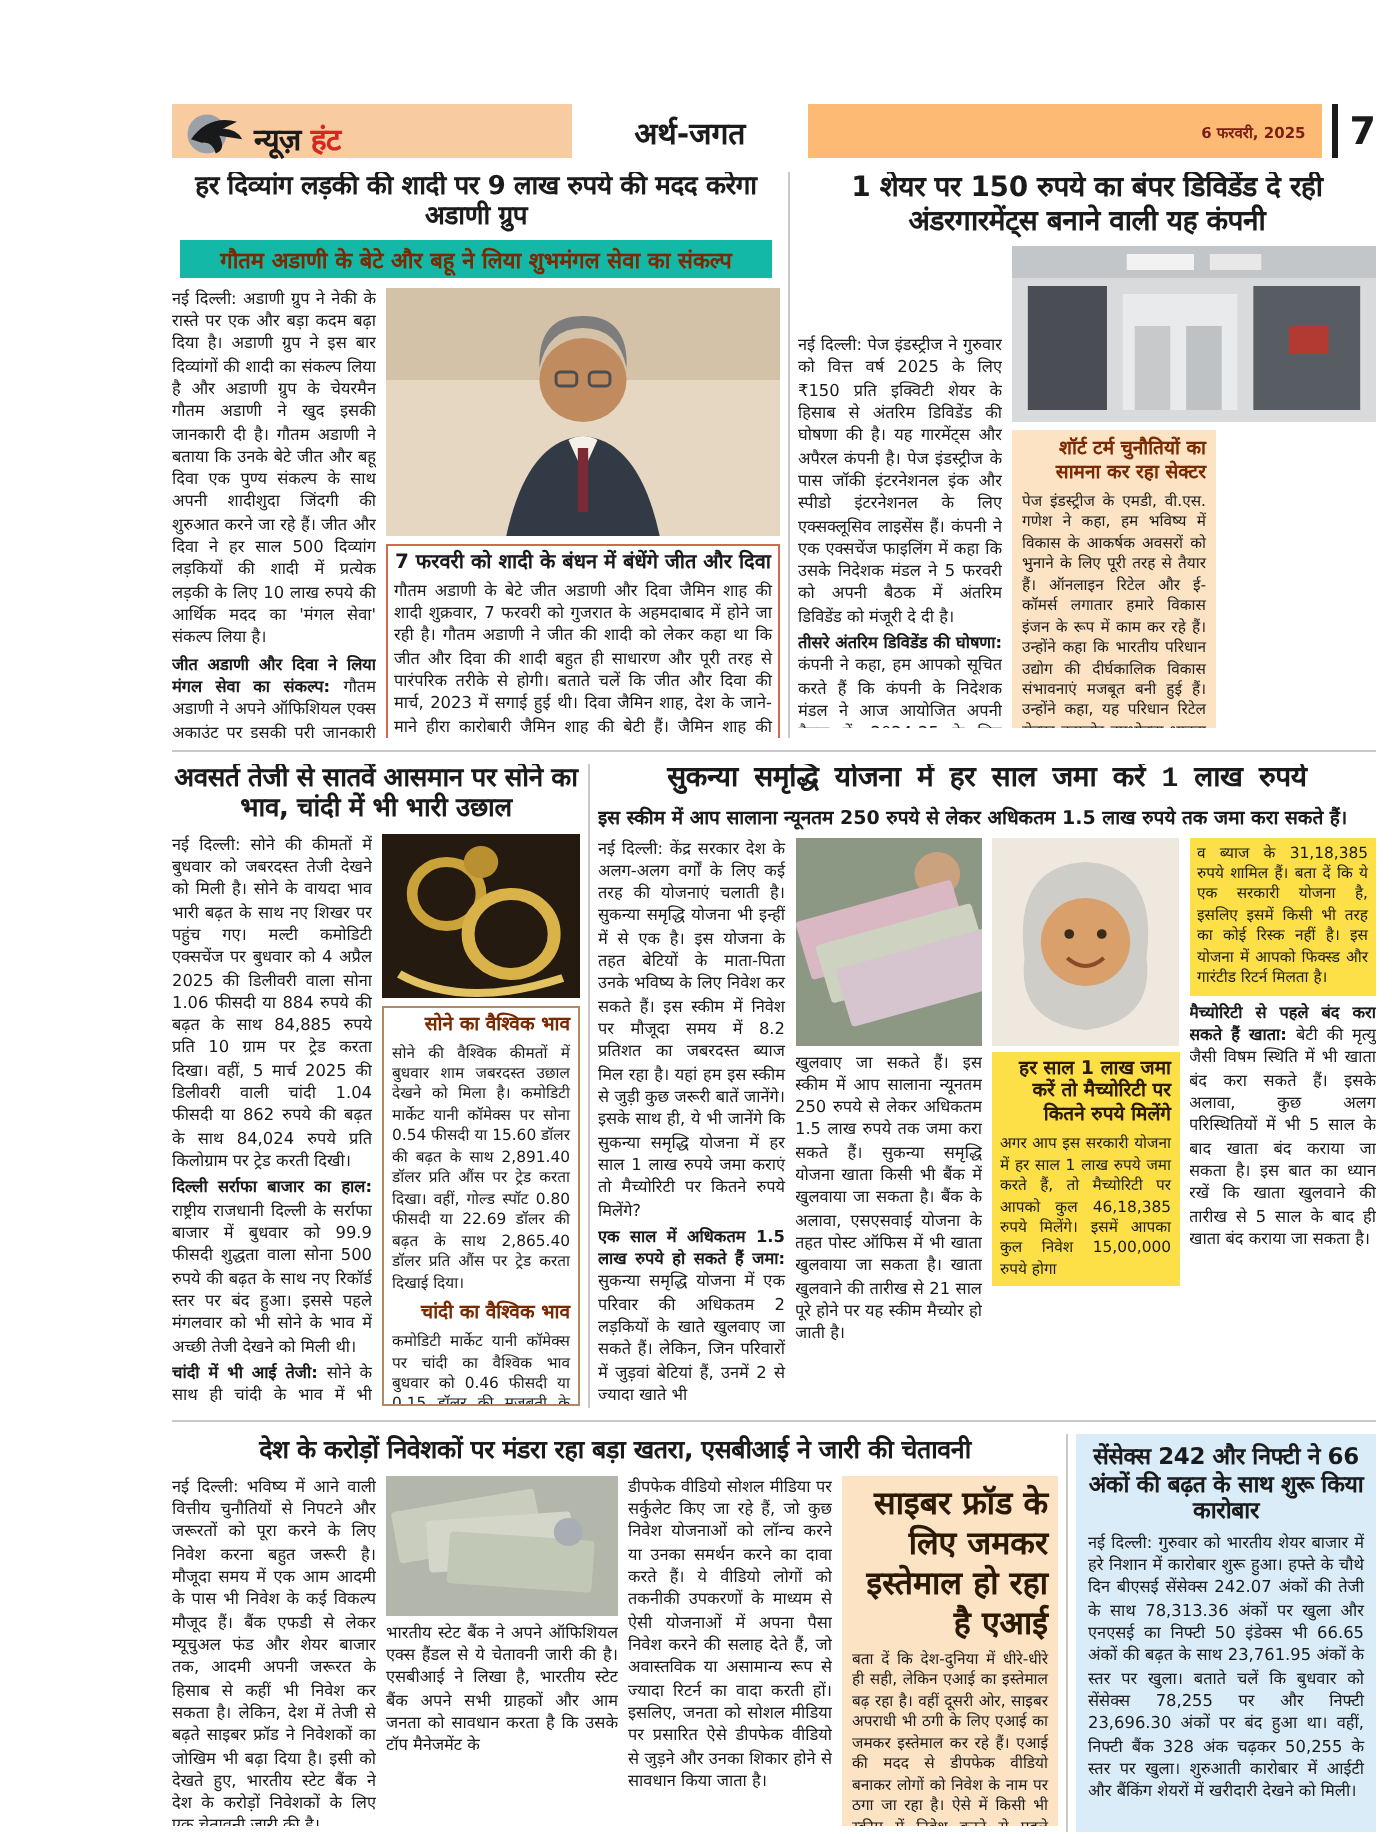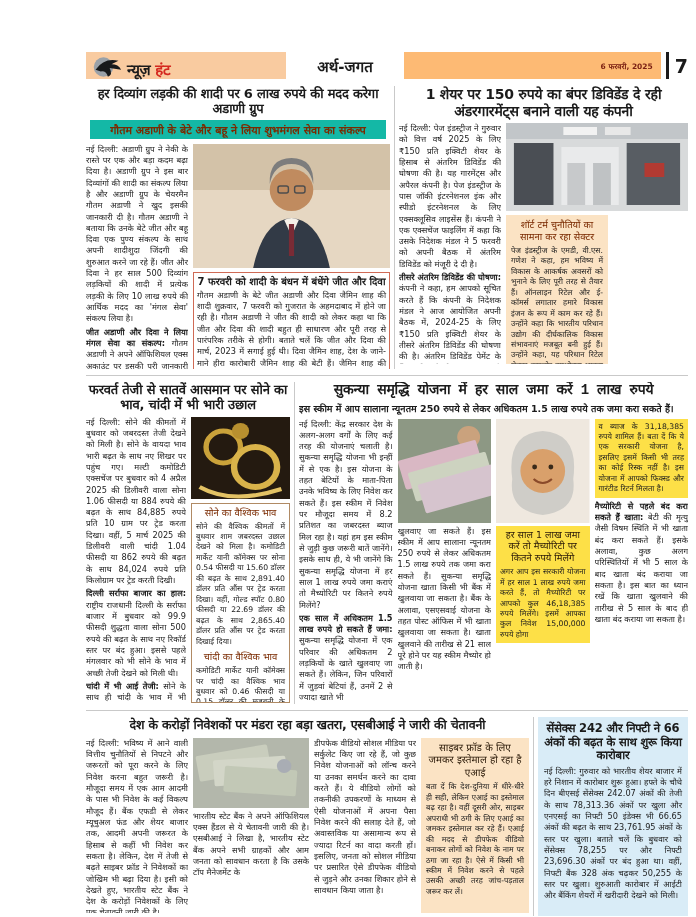--- a/index.html
+++ b/index.html
@@ -50,45 +50,45 @@
   .small { font-size:7.7px; line-height:1.36; text-align:justify; }
   .lead { font-weight:bold; }
 
   .colA1 { width:102px; flex:none; overflow:hidden; }
   .rightA { flex:1; display:flex; flex-direction:column; gap:4px; overflow:hidden; }
   .photo { overflow:hidden; flex:none; }
   .ph-adani { height:124px; }
   .insert { border:1px solid #cf6a55; padding:3px 3px; }
   .insert-t { font-size:10px; font-weight:bold; text-align:center; margin-bottom:2px; line-height:1.2; }
 
-  .colB1 { width:102px; flex:none; overflow:hidden; }
+  .colB1 { width:102px; flex:none; overflow:hidden;margin-top:44px; }
   .rightB { flex:1; display:flex; flex-direction:column; gap:4px; overflow:hidden; }
   .ph-store { height:88px; }
   .rowB { display:flex; gap:5px; flex:1; overflow:hidden; }
   .sidebox { width:102px; flex:none; background:#FBE3C4; padding:4px 5px; overflow:hidden; }
-  .box-t { color:#7A2A00; font-weight:normal; font-size:9.5px; line-height:1.25; text-align:center; margin-bottom:3px; }
+  .box-t { color:#7A2A00; font-weight:bold; font-size:9.5px; line-height:1.25; text-align:right; margin-bottom:3px; }
   .colB3 { flex:1; overflow:hidden; }
 
   .colC1 { width:100px; flex:none; overflow:hidden; }
   .rightC { flex:1; display:flex; flex-direction:column; gap:4px; overflow:hidden; }
   .ph-gold { height:82px; }
   .goldbox { border:1px solid #b08a64; padding:3px 4px; flex:1; overflow:hidden; }
 
   .colD { flex:1; overflow:hidden; }
   .ph-cur, .ph-girl { height:104px; margin-bottom:3px; }
   .orangebox { background:#fde047; padding:3px 4px; }
   .orangebox.mb { margin-bottom:3px; }
 
   .colE1 { flex:1; overflow:hidden; }
   .colE2 { width:116px; flex:none; overflow:hidden; }
   .colE3 { flex:1; overflow:hidden; }
   .colE4 { width:108px; flex:none; overflow:hidden; }
   .ph-money { height:70px; margin-bottom:3px; }
   .aibox { background:#FBE3C4; padding:4px 5px; height:100%; }
-  .aibox .box-t { color:#2b1a08; font-size:10px; }
+  .aibox .box-t { color:#2b1a08; font-size:16px; }
 
   svg { display:block; width:100%; height:100%; }
 </style>
 </head>
 <body>
 
 <div class="page">
 
   <div class="masthead">
     <div class="mh-left">
@@ -104,21 +104,21 @@
     <div class="mh-sect">अर्थ-जगत</div>
     <div class="mh-right">
       <span class="mh-date">6 फरवरी, 2025</span>
     </div>
     <div class="mh-page">7</div>
   </div>
 
   <div class="row row1">
 
     <article class="art-a">
-      <h1 class="head head-a">हर दिव्यांग लड़की की शादी पर 6 लाख रुपये की मदद करेगा अडाणी ग्रुप</h1>
+      <h1 class="head head-a">हर दिव्यांग लड़की की शादी पर 9 लाख रुपये की मदद करेगा अडाणी ग्रुप</h1>
       <div class="subbar">गौतम अडाणी के बेटे और बहू ने लिया शुभमंगल सेवा का संकल्प</div>
       <div class="cols">
         <div class="colA1">
           <p class="bp">नई दिल्ली: अडाणी ग्रुप ने नेकी के रास्ते पर एक और बड़ा कदम बढ़ा दिया है। अडाणी ग्रुप ने इस बार दिव्यांगों की शादी का संकल्प लिया है और अडाणी ग्रुप के चेयरमैन गौतम अडाणी ने खुद इसकी जानकारी दी है। गौतम अडाणी ने बताया कि उनके बेटे जीत और बहू दिवा एक पुण्य संकल्प के साथ अपनी शादीशुदा जिंदगी की शुरुआत करने जा रहे हैं। जीत और दिवा ने हर साल 500 दिव्यांग लड़कियों की शादी में प्रत्येक लड़की के लिए 10 लाख रुपये की आर्थिक मदद का 'मंगल सेवा' संकल्प लिया है।</p>
           <p class="bp"><b class="lead">जीत अडाणी और दिवा ने लिया मंगल सेवा का संकल्प: </b><span>गौतम अडाणी ने अपने ऑफिशियल एक्स अकाउंट पर इसकी पूरी जानकारी देते हुए बताया, ये अत्यंत हर्ष का विषय है कि मेरा बेटा जीत और बहू दिवा अपने वैवाहिक जीवन की शुरुआत एक पुण्य संकल्प से कर रहे हैं। जीत और दिवा ने प्रति वर्ष 500 दिव्यांग बहनों के विवाह में प्रत्येक बहन के लिए 10 लाख का आर्थिक सहयोग कर 'मंगल सेवा' का संकल्प लिया है। एक पिता के रूप में ये 'मंगल सेवा' मेरे लिए परम संतोष और सौभाग्य का विषय है। मुझे पूर्ण विश्वास है</span></p>
         </div>
         <div class="rightA">
           <div class="photo ph-adani">
             <svg viewBox="0 0 190 124" preserveAspectRatio="none">
               <rect width="190" height="124" fill="#e6d7c2"></rect>
@@ -175,21 +175,21 @@
         </div>
       </div>
     </article>
   </div>
 
   <div class="hrule"></div>
 
   <div class="row row2">
 
     <article class="art-c">
-      <h1 class="head head-c">फरवर्त तेजी से सातवें आसमान पर सोने का भाव, चांदी में भी भारी उछाल</h1>
+      <h1 class="head head-c">अवसर्त तेजी से सातवें आसमान पर सोने का भाव, चांदी में भी भारी उछाल</h1>
       <div class="cols" style="height:calc(100% - 36px);">
         <div class="colC1">
           <p class="bp">नई दिल्ली: सोने की कीमतों में बुधवार को जबरदस्त तेजी देखने को मिली है। सोने के वायदा भाव भारी बढ़त के साथ नए शिखर पर पहुंच गए। मल्टी कमोडिटी एक्सचेंज पर बुधवार को 4 अप्रैल 2025 की डिलीवरी वाला सोना 1.06 फीसदी या 884 रुपये की बढ़त के साथ 84,885 रुपये प्रति 10 ग्राम पर ट्रेड करता दिखा। वहीं, 5 मार्च 2025 की डिलीवरी वाली चांदी 1.04 फीसदी या 862 रुपये की बढ़त के साथ 84,024 रुपये प्रति किलोग्राम पर ट्रेड करती दिखी।</p>
           <p class="bp"><b class="lead">दिल्ली सर्राफा बाजार का हाल: </b><span>राष्ट्रीय राजधानी दिल्ली के सर्राफा बाजार में बुधवार को 99.9 फीसदी शुद्धता वाला सोना 500 रुपये की बढ़त के साथ नए रिकॉर्ड स्तर पर बंद हुआ। इससे पहले मंगलवार को भी सोने के भाव में अच्छी तेजी देखने को मिली थी।</span></p>
           <p class="bp"><b class="lead">चांदी में भी आई तेजी: </b><span>सोने के साथ ही चांदी के भाव में भी बुधवार को अच्छी तेजी रही और इसकी कीमत 0.37 फीसदी या 358 रुपये की बढ़त के साथ 96,767 रुपये प्रति किलोग्राम पर ट्रेड करती दिखी।</span></p>
         </div>
         <div class="rightC">
           <div class="photo ph-gold">
             <svg viewBox="0 0 92 82" preserveAspectRatio="none">
               <rect width="92" height="82" fill="#241a10"></rect>

